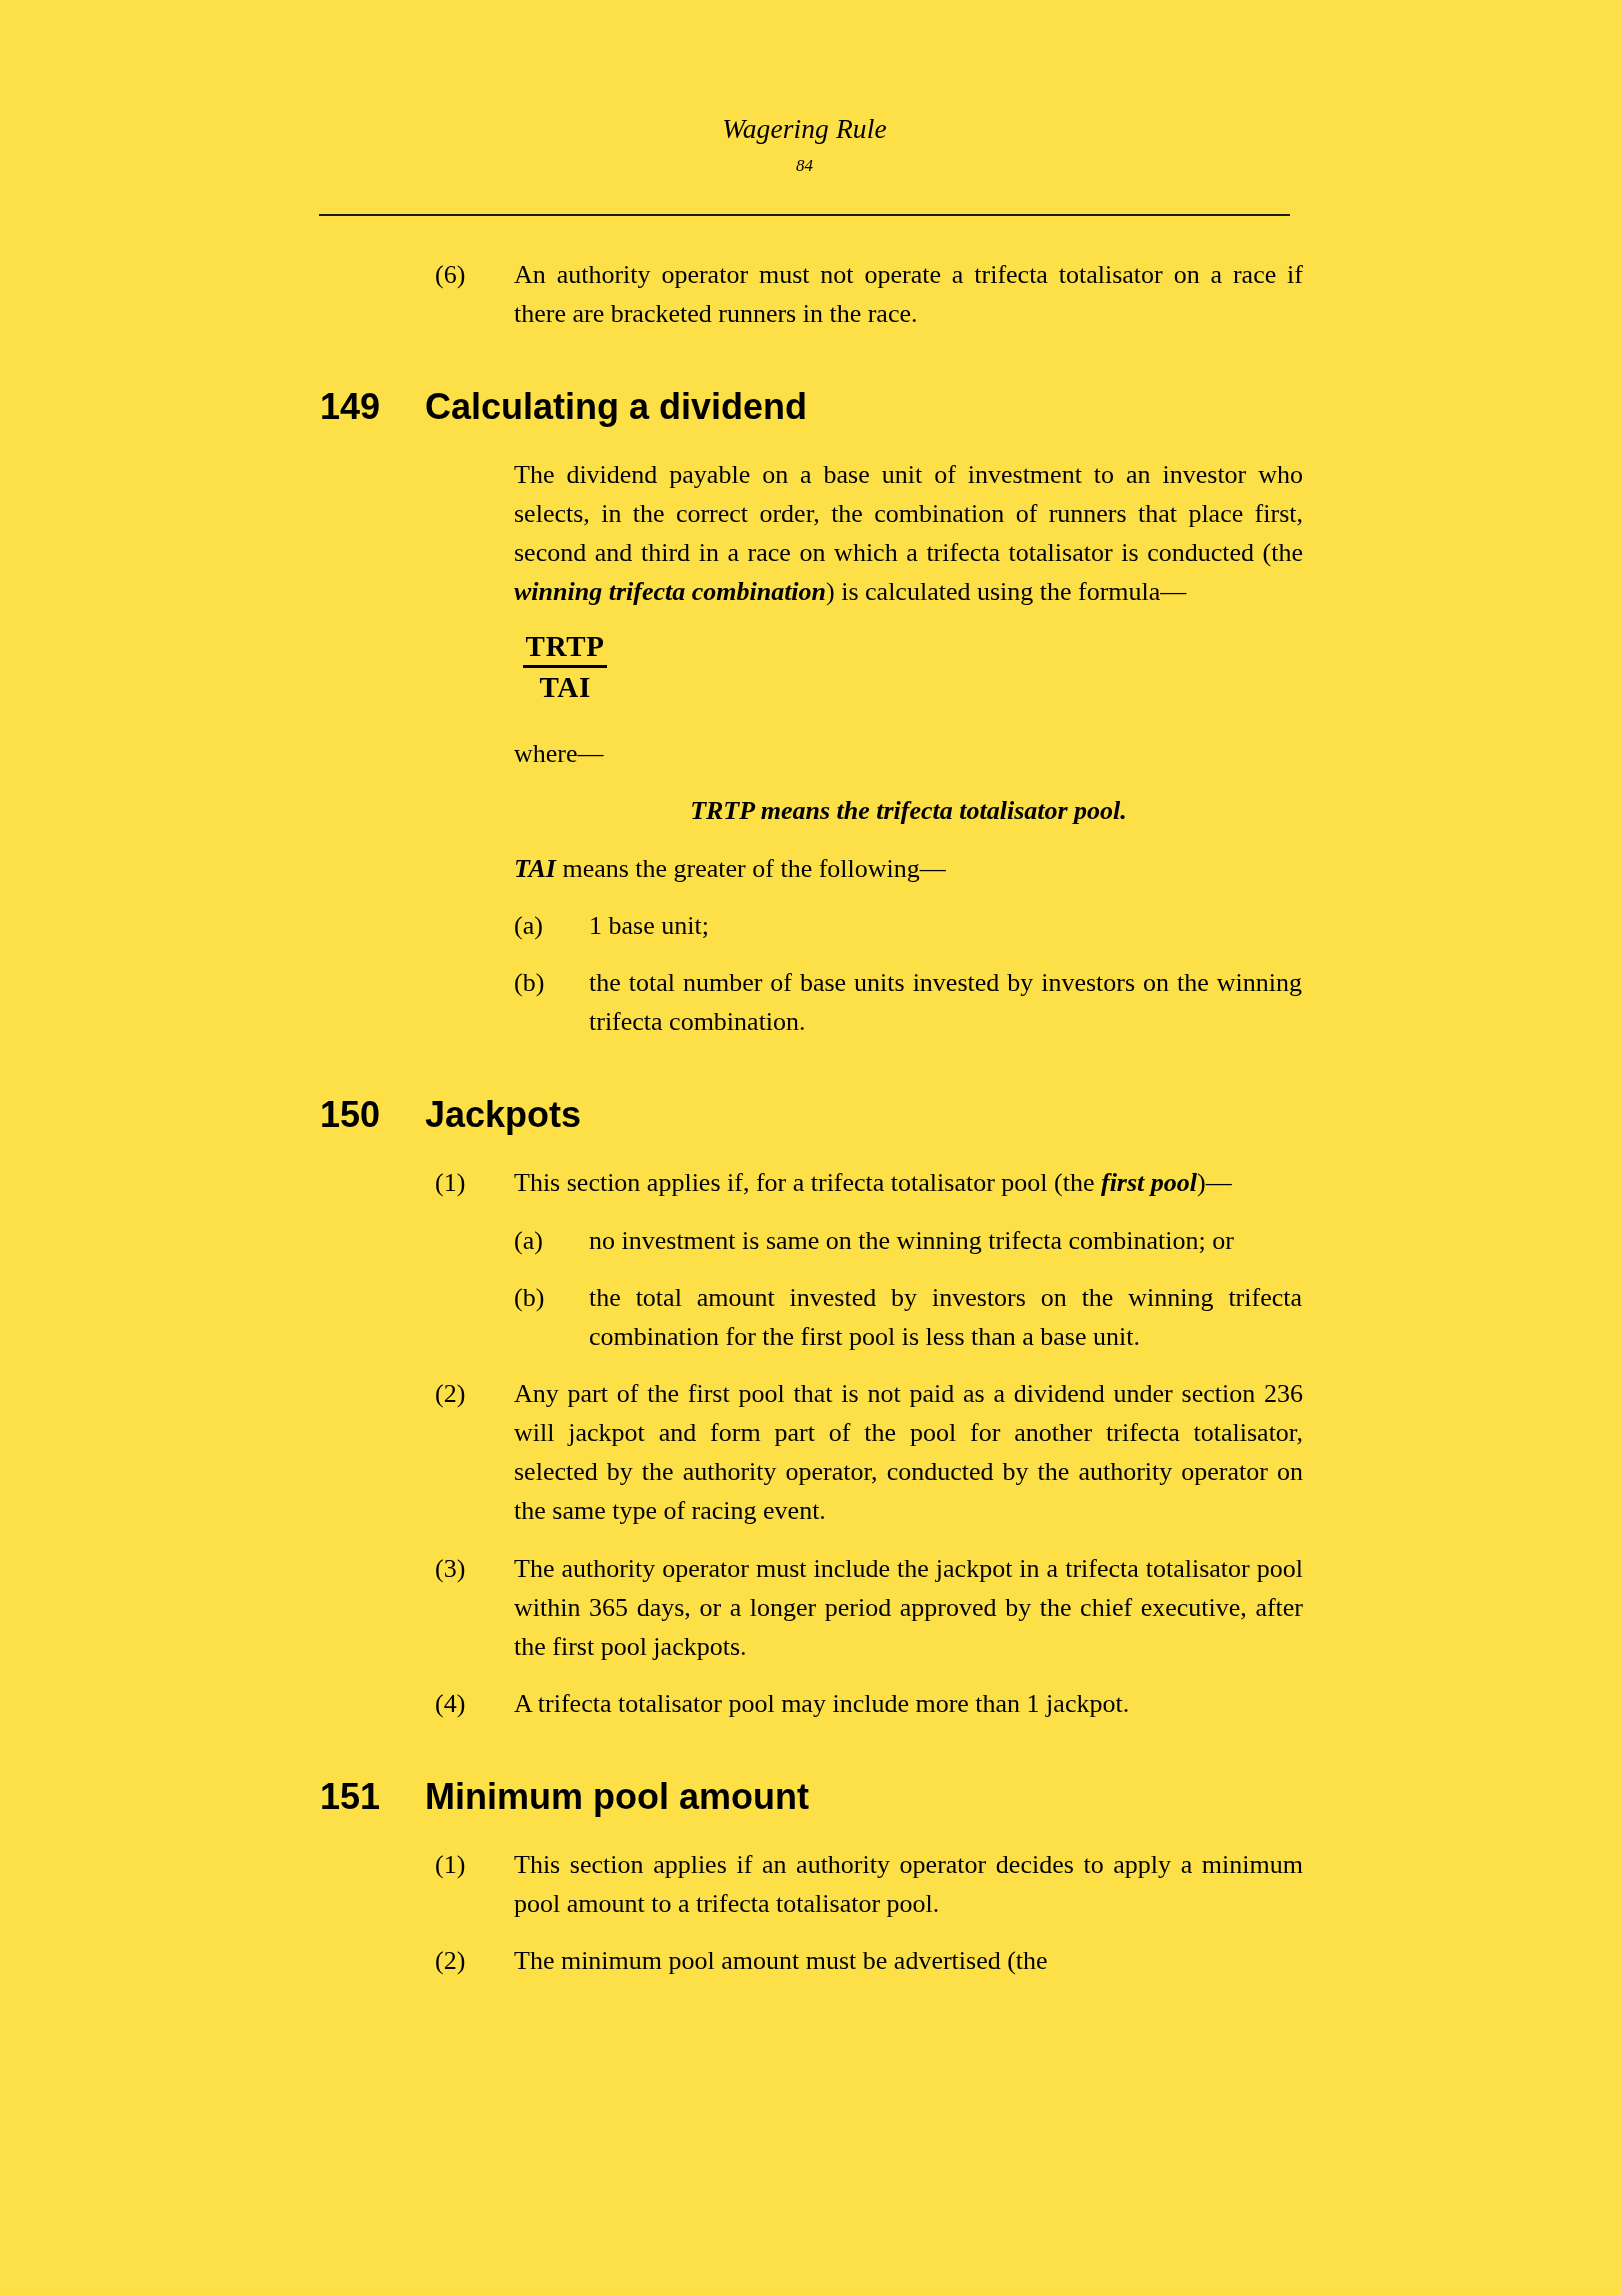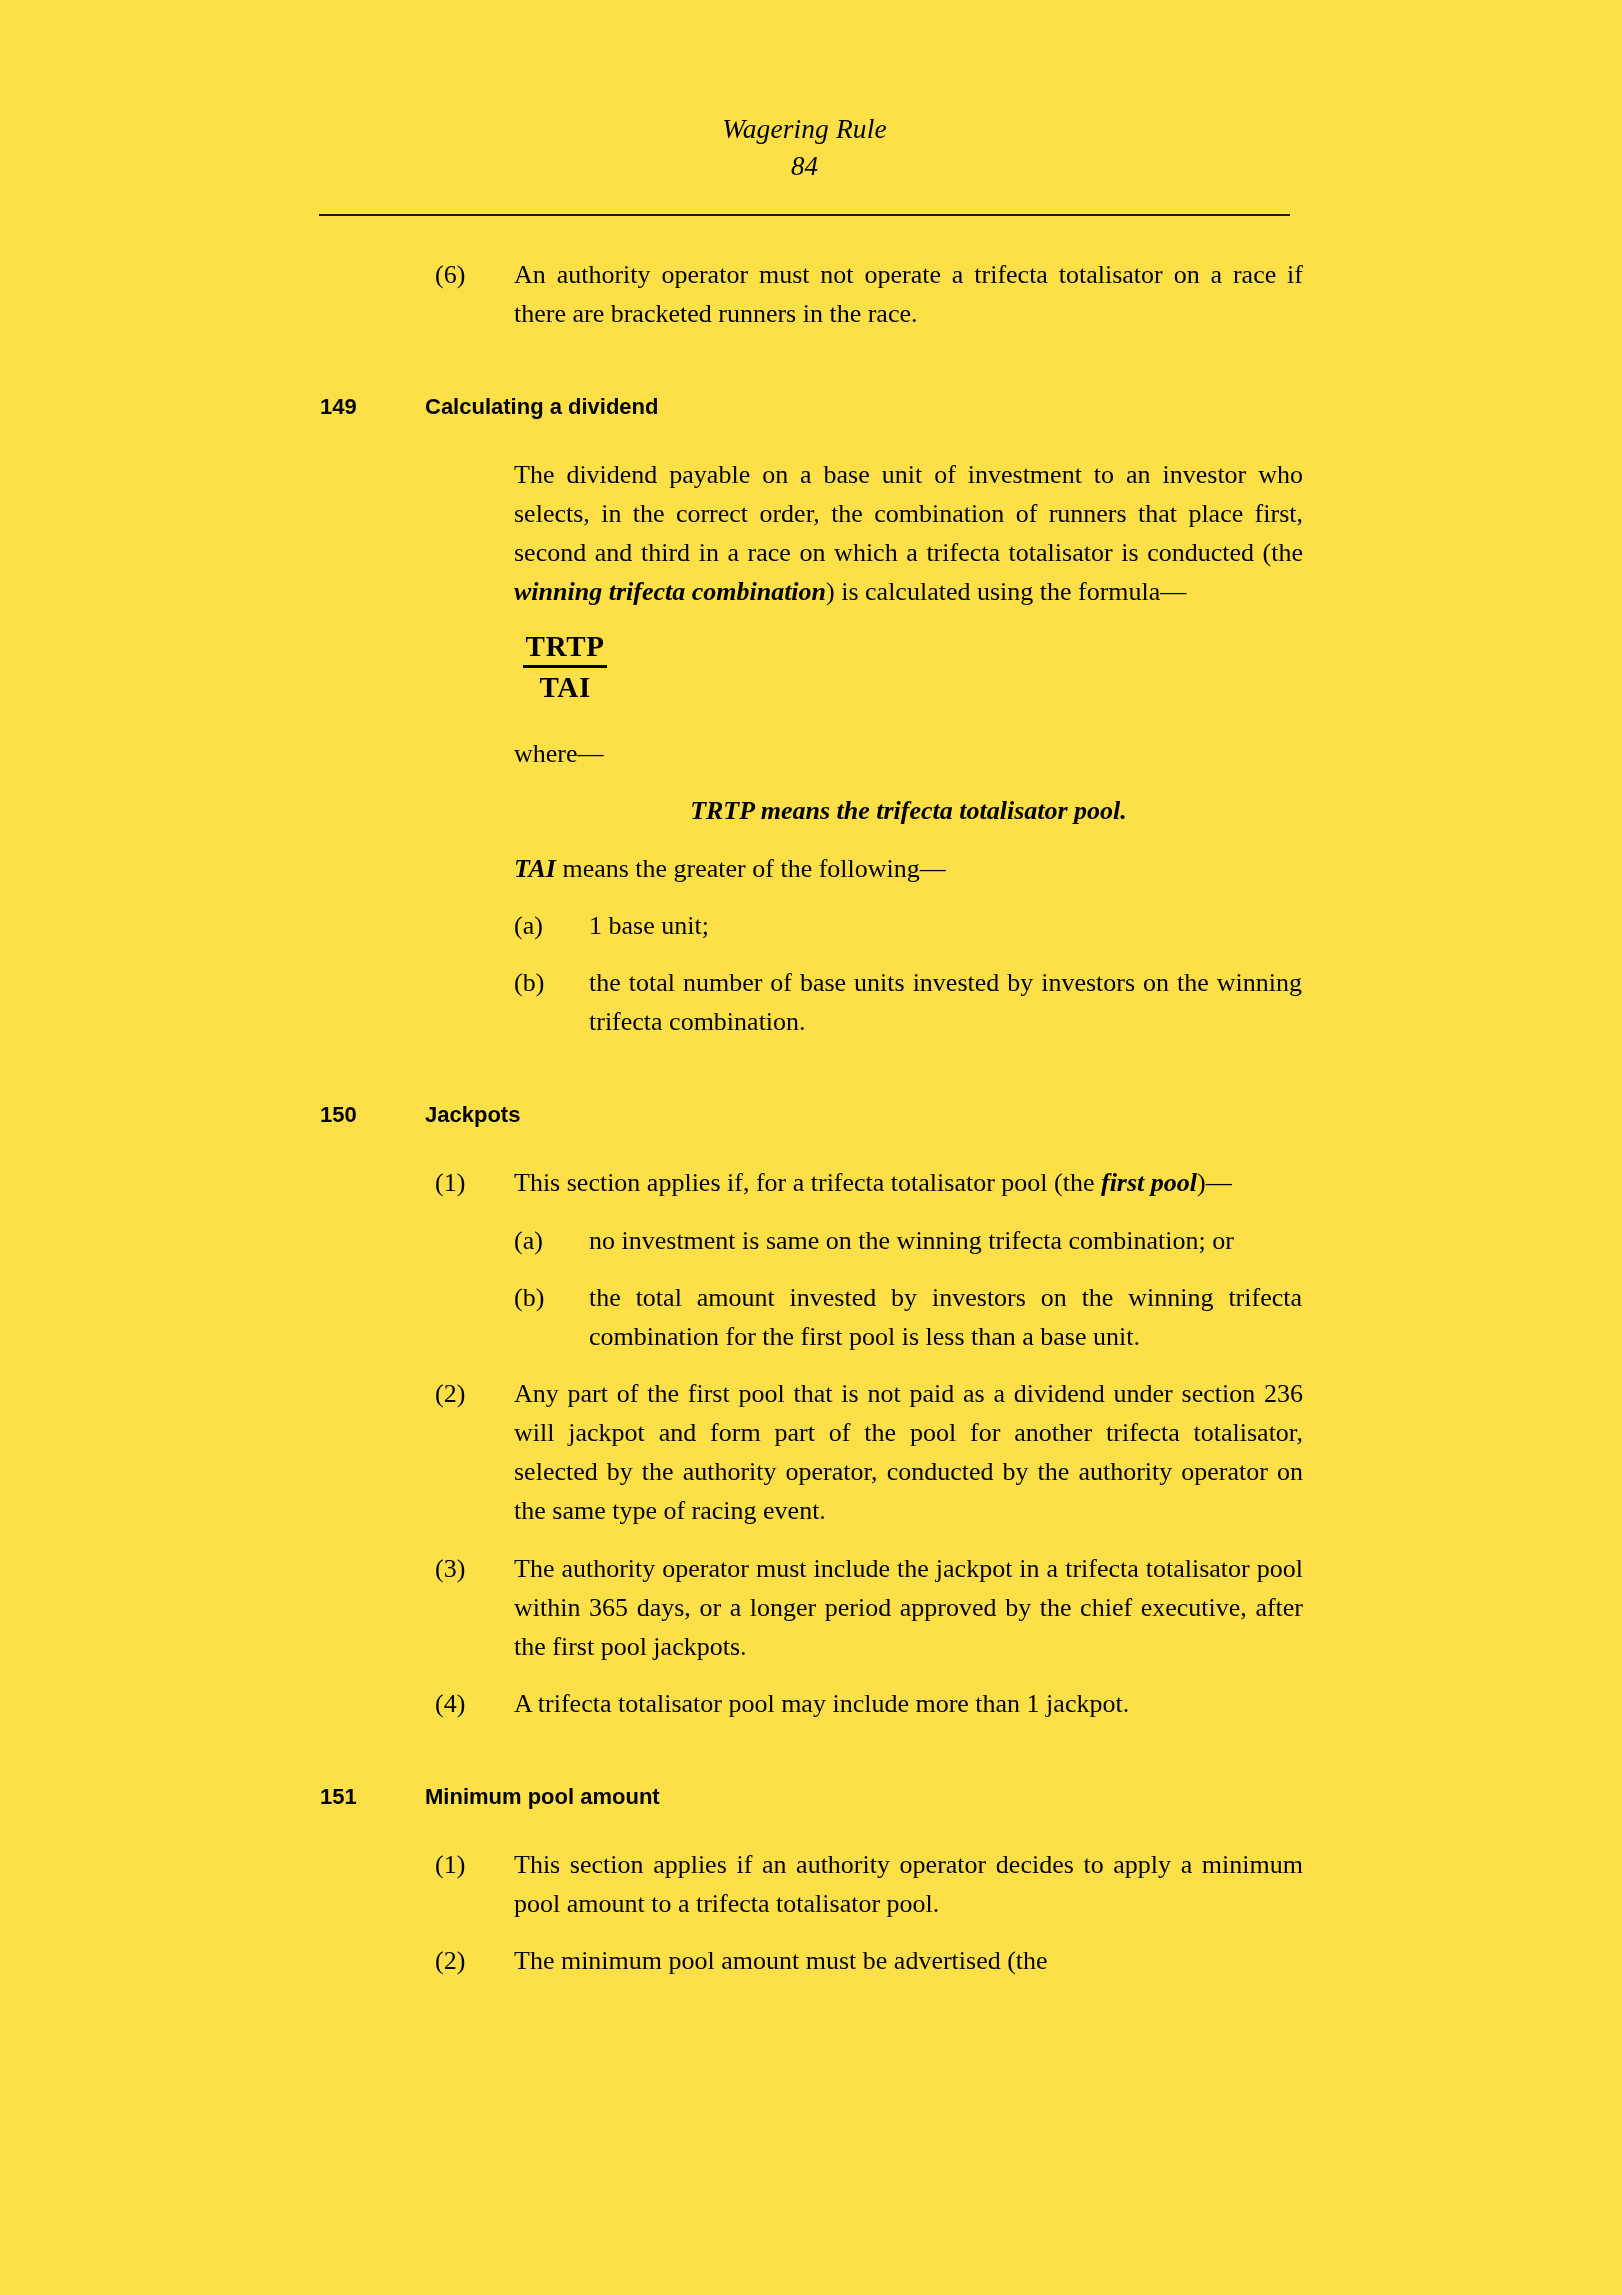--- a/index.html
+++ b/index.html
@@ -28,21 +28,21 @@
   .header-title {
     font-family: "Liberation Serif", "DejaVu Serif", serif;
     font-style: italic;
     font-size: 27.5px;
     line-height: 35px;
     letter-spacing: 0.1px;
   }
   .header-page-number {
     font-family: "Liberation Serif", "DejaVu Serif", serif;
     font-style: italic;
-    font-size: 27px;
+    font-size: 17px;
     line-height: 34px;
     margin-top: 2.6px;
   }
   .header-rule {
     position: absolute;
     left: 319px;
     top: 214px;
     width: 971px;
     height: 0;
     border-top: 2.6px solid #1a1a1a;
@@ -98,21 +98,21 @@
     width: 789px;
   }
 
   .last-line-left { text-align: left; }
 
   
   .section-heading {
     position: relative;
     font-family: "Liberation Sans", "DejaVu Sans", sans-serif;
     font-weight: bold;
-    font-size: 22px;
+    font-size: 36px;
     line-height: 37px;
     margin-left: 425px;
     width: 877px;
   }
   .section-heading > .sec-num {
     position: absolute;
     left: -105px;
     top: 0;
     width: 98px;
     text-align: left;

